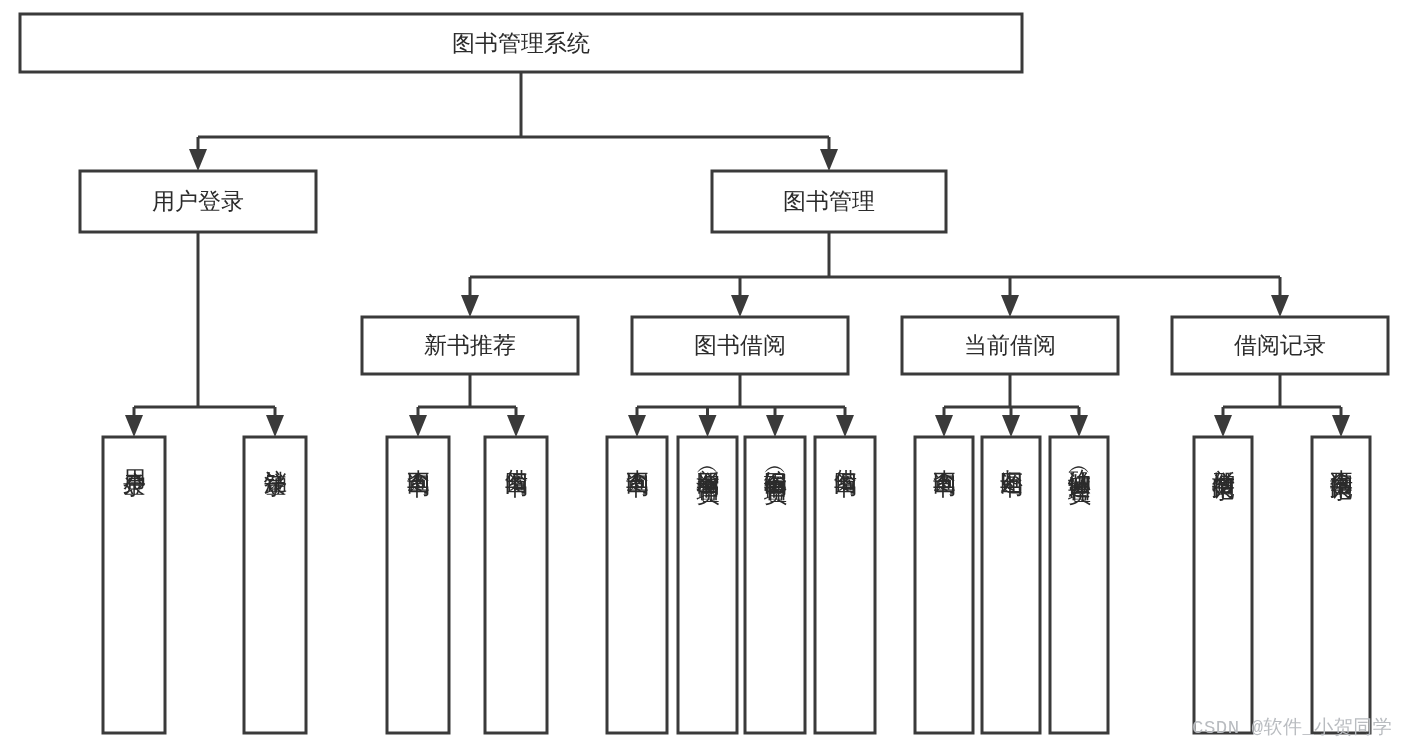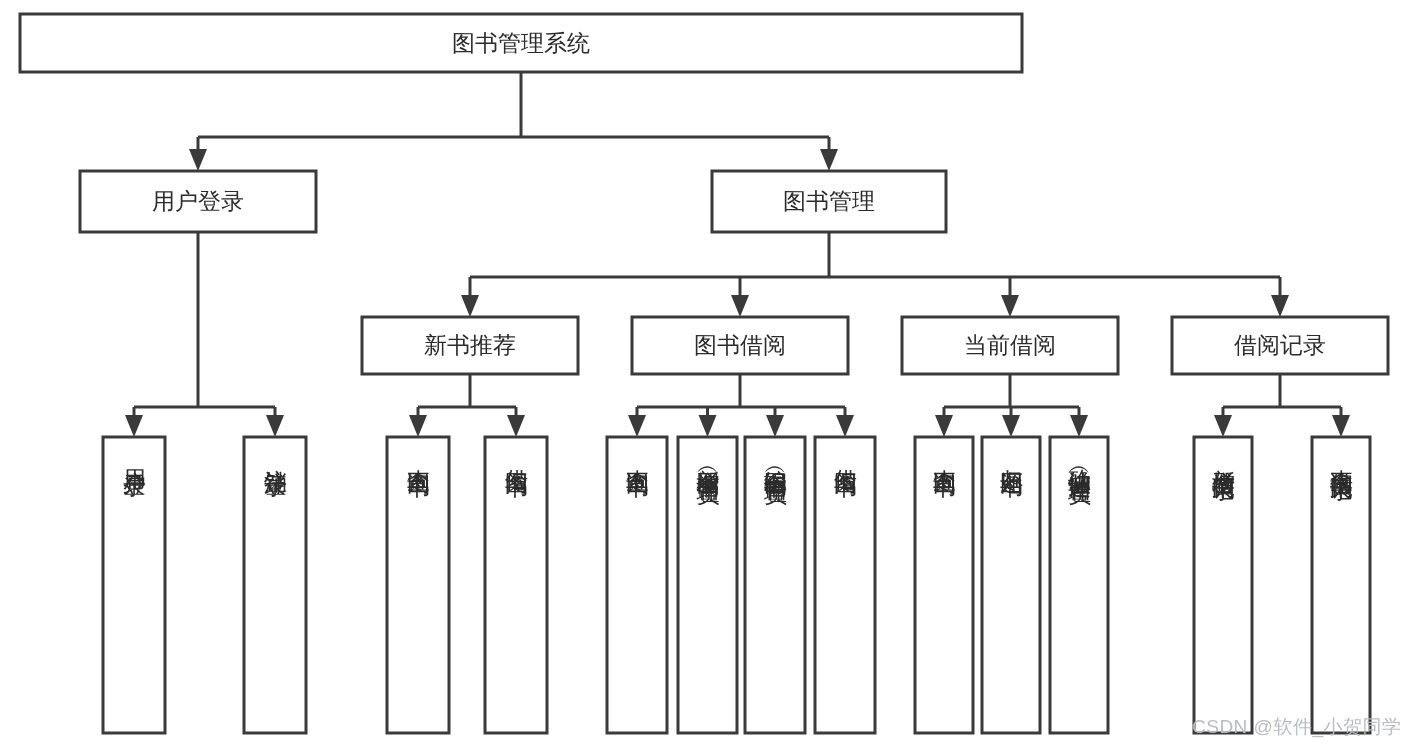--- a/index.html
+++ b/index.html
@@ -60,21 +60,21 @@
     text-orientation: upright;
     font-family: "DejaVu Sans", "Liberation Sans", sans-serif;
     font-size: 23px;
     line-height: 1.12;
     letter-spacing: 2px;
     color: #2b2b2b;
     white-space: nowrap;
   }
   .watermark {
     position: absolute;
-    font-family: Liberation Sans, sans-serif;
+    font-family: Liberation Mono, monospace;
     font-size: 19px;
     color: #b9bcc0;
     white-space: nowrap;
     letter-spacing: 0.5px;
   }
 </style>
 </head>
 <body>
 
 <div id="diagram-root">

